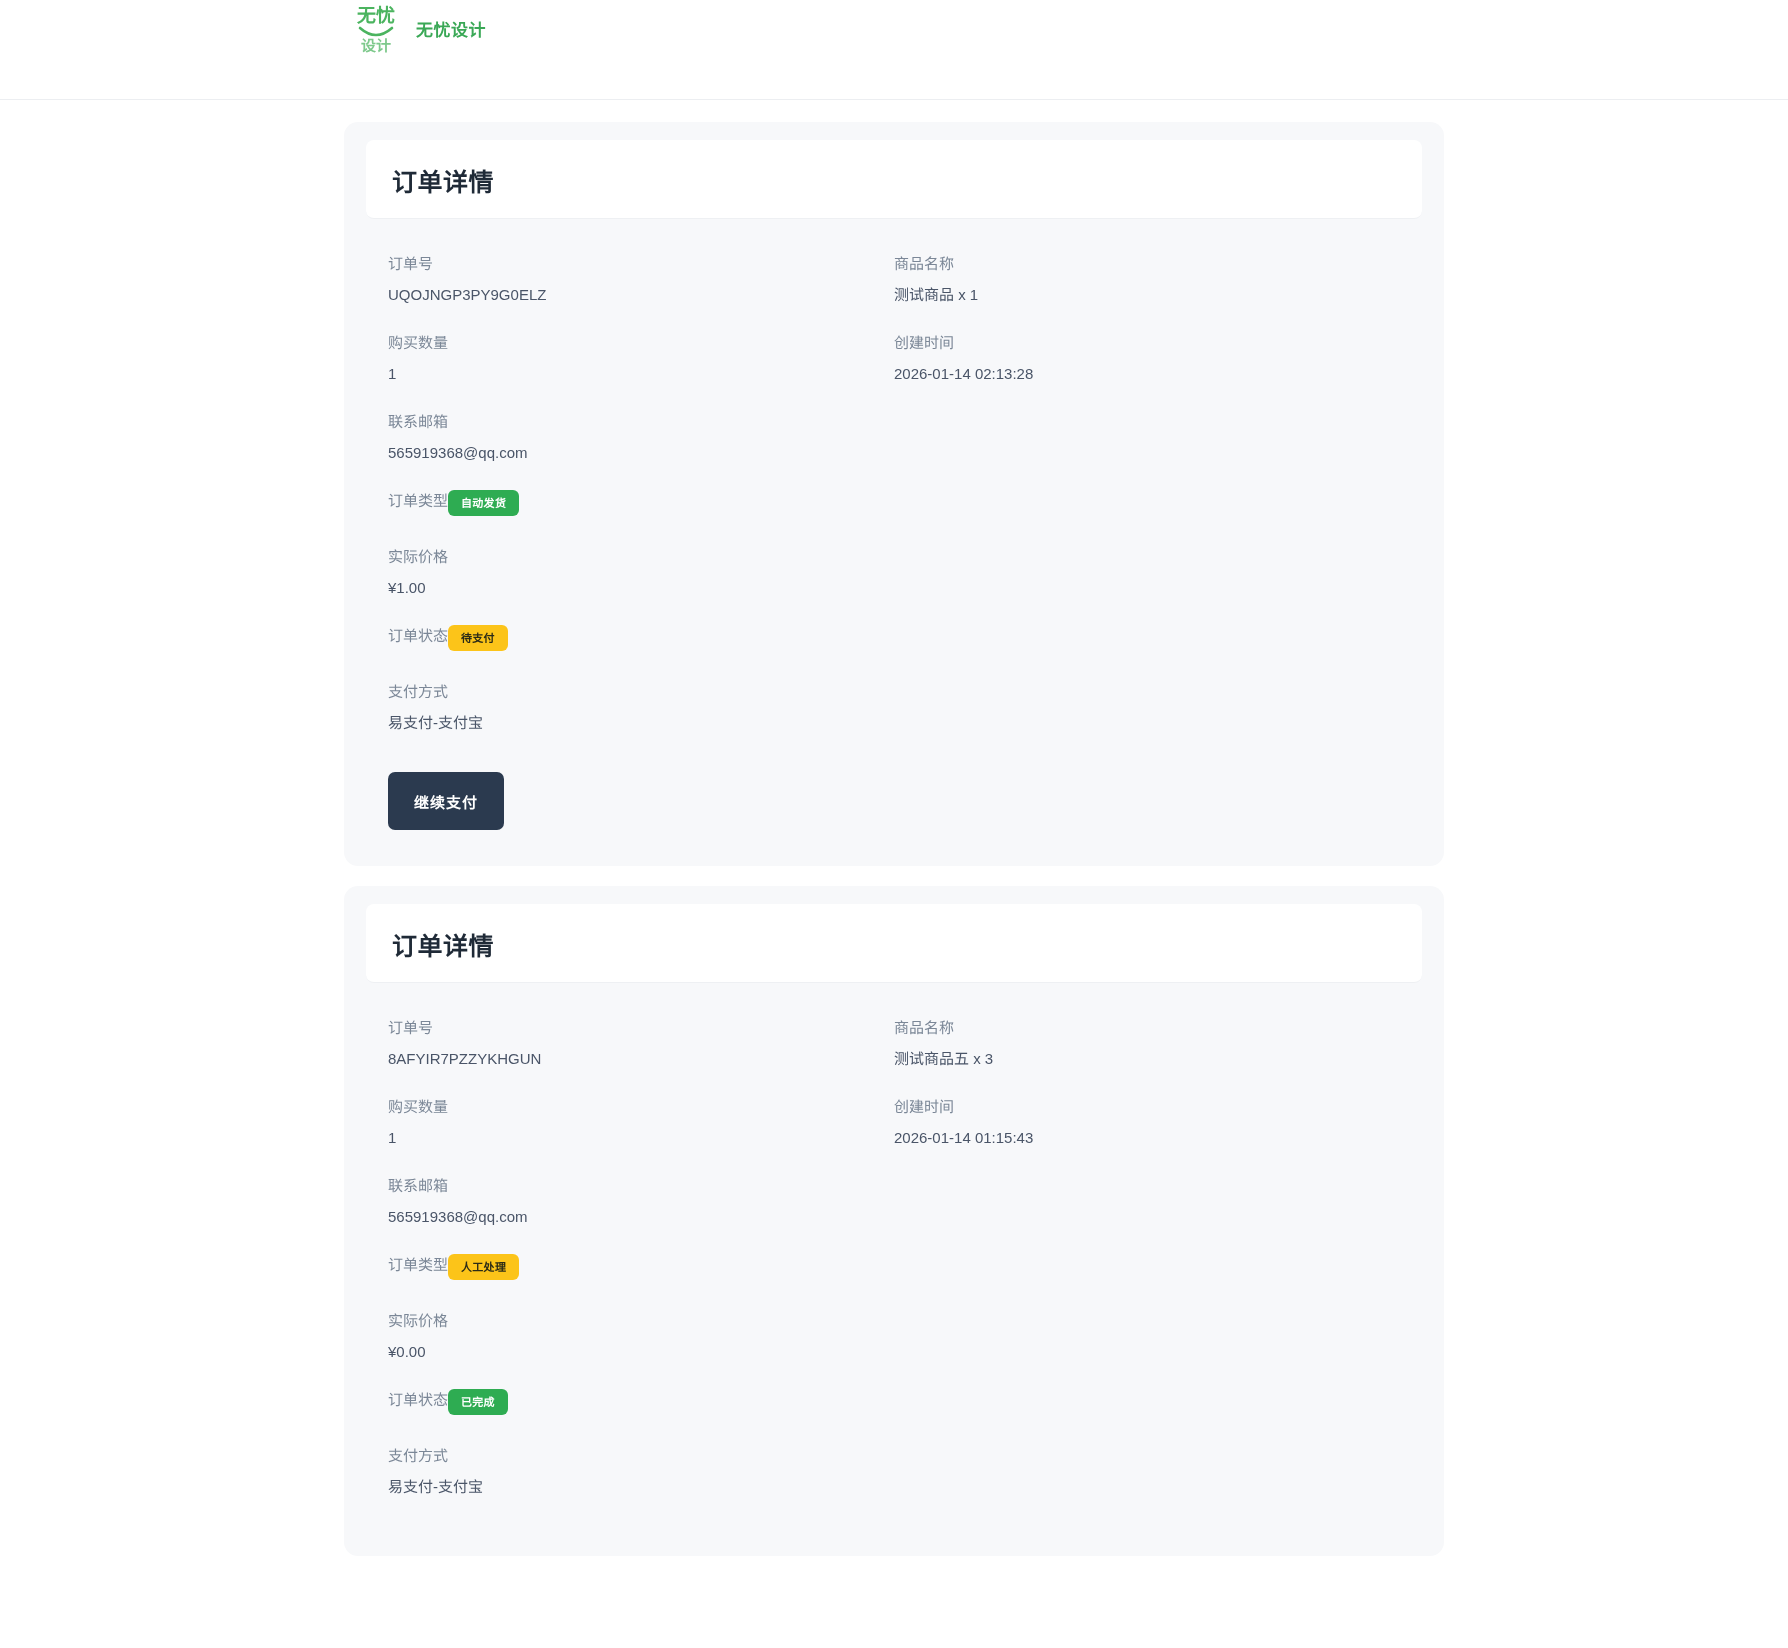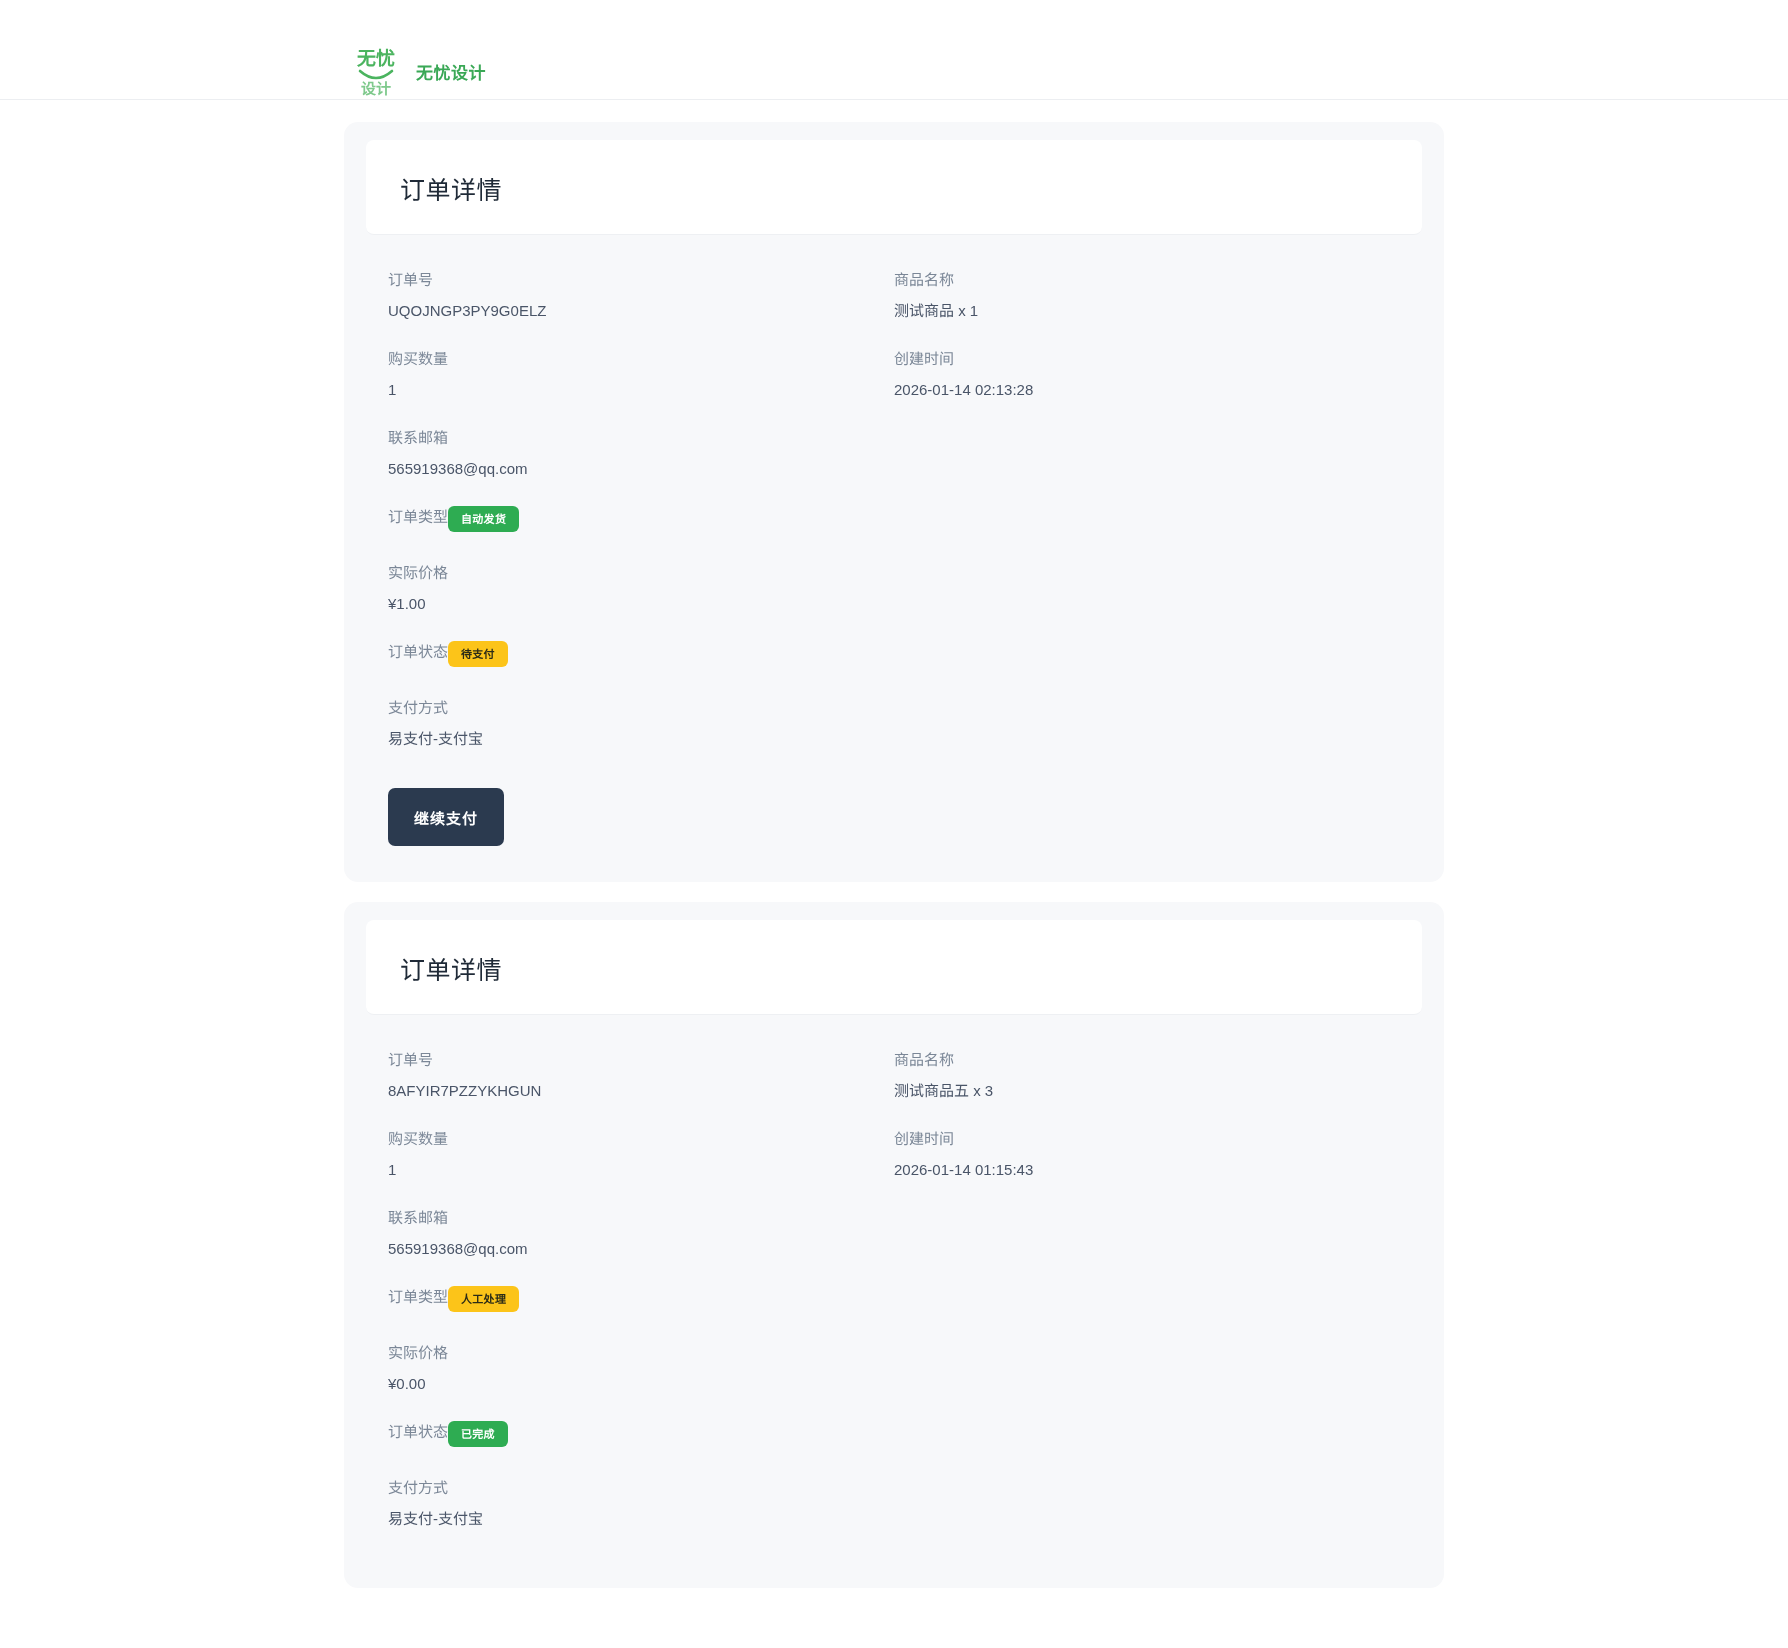--- a/index.html
+++ b/index.html
@@ -20,21 +20,21 @@
     flex-direction: column;
     background: #ffffff;
   }
 
   
   .site-header {
     height: 100px;
     background: #ffffff;
     border-bottom: 1px solid #eceef1;
     display: flex;
-    align-items: flex-end;
+    align-items: flex-start;
     padding: 0 0 0 348px;
     flex: none;
   }
   .brand {
     display: flex;
     align-items: center;
     gap: 12px;
     text-decoration: none;
   }
   .logo-mark {
@@ -97,23 +97,23 @@
     overflow: hidden;
   }
   .card-header {
     background: #ffffff;
     margin: 18px 22px 0 22px;
     border-radius: 8px;
     padding: 22px 26px 20px 26px;
     border-bottom: 1px solid #eef0f3;
   }
   .card-title {
-    margin: 8px;
+    margin: 0;
     font-size: 25px;
-    font-weight: 400;
+    font-weight: 700;
     color: #1f2a37;
     letter-spacing: 0.5px;
   }
 
   .card-body {
     padding: 34px 44px 6px 44px;
     display: grid;
     grid-template-columns: 1fr 1fr;
     column-gap: 0px;
   }

